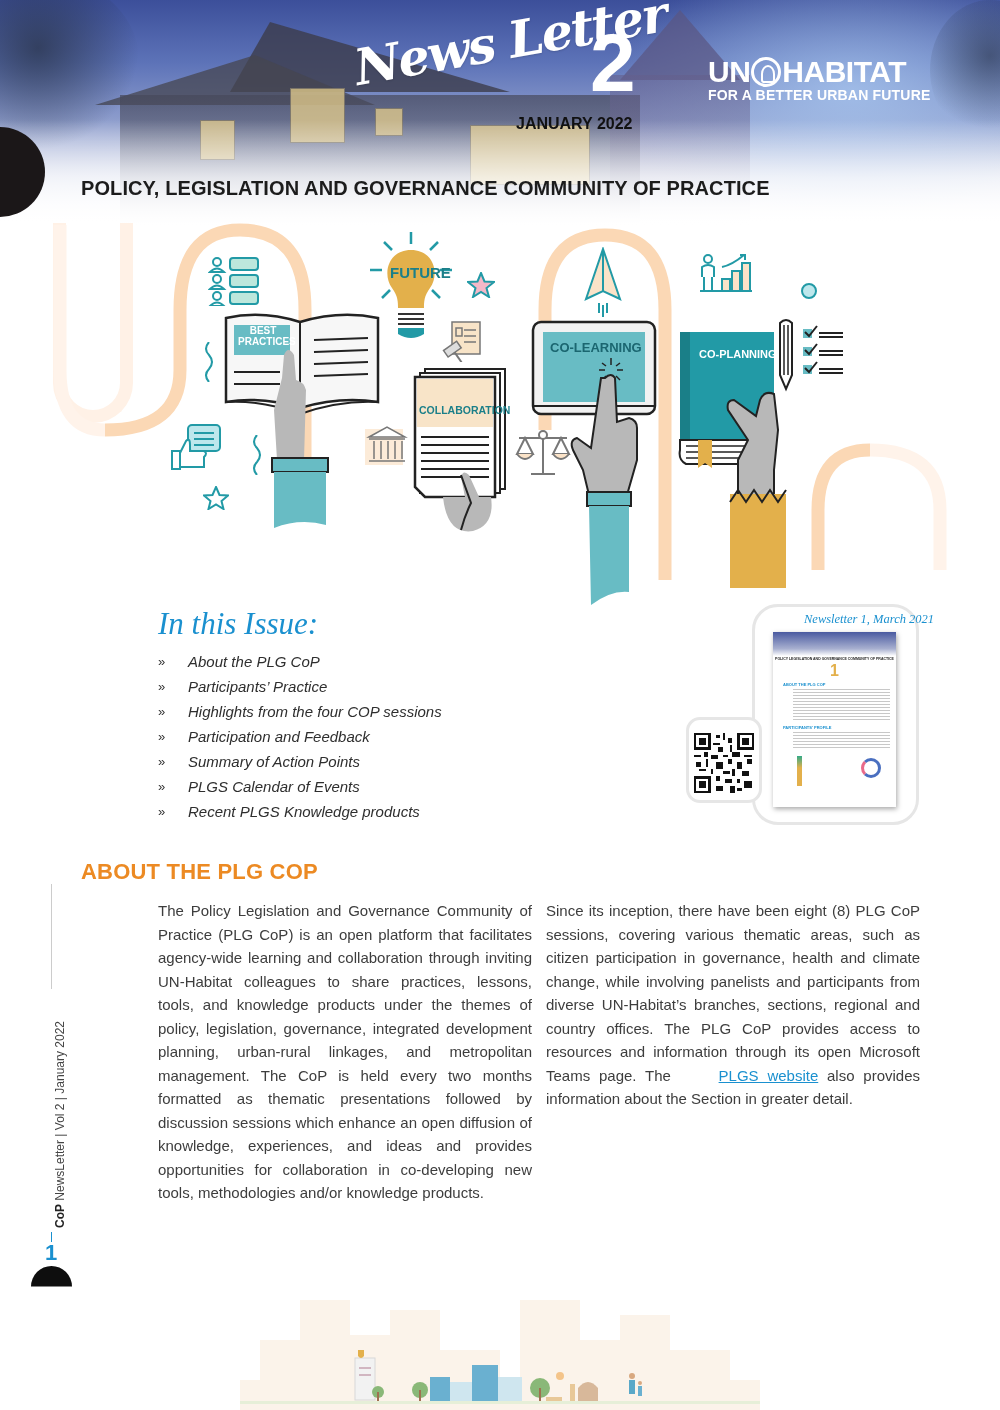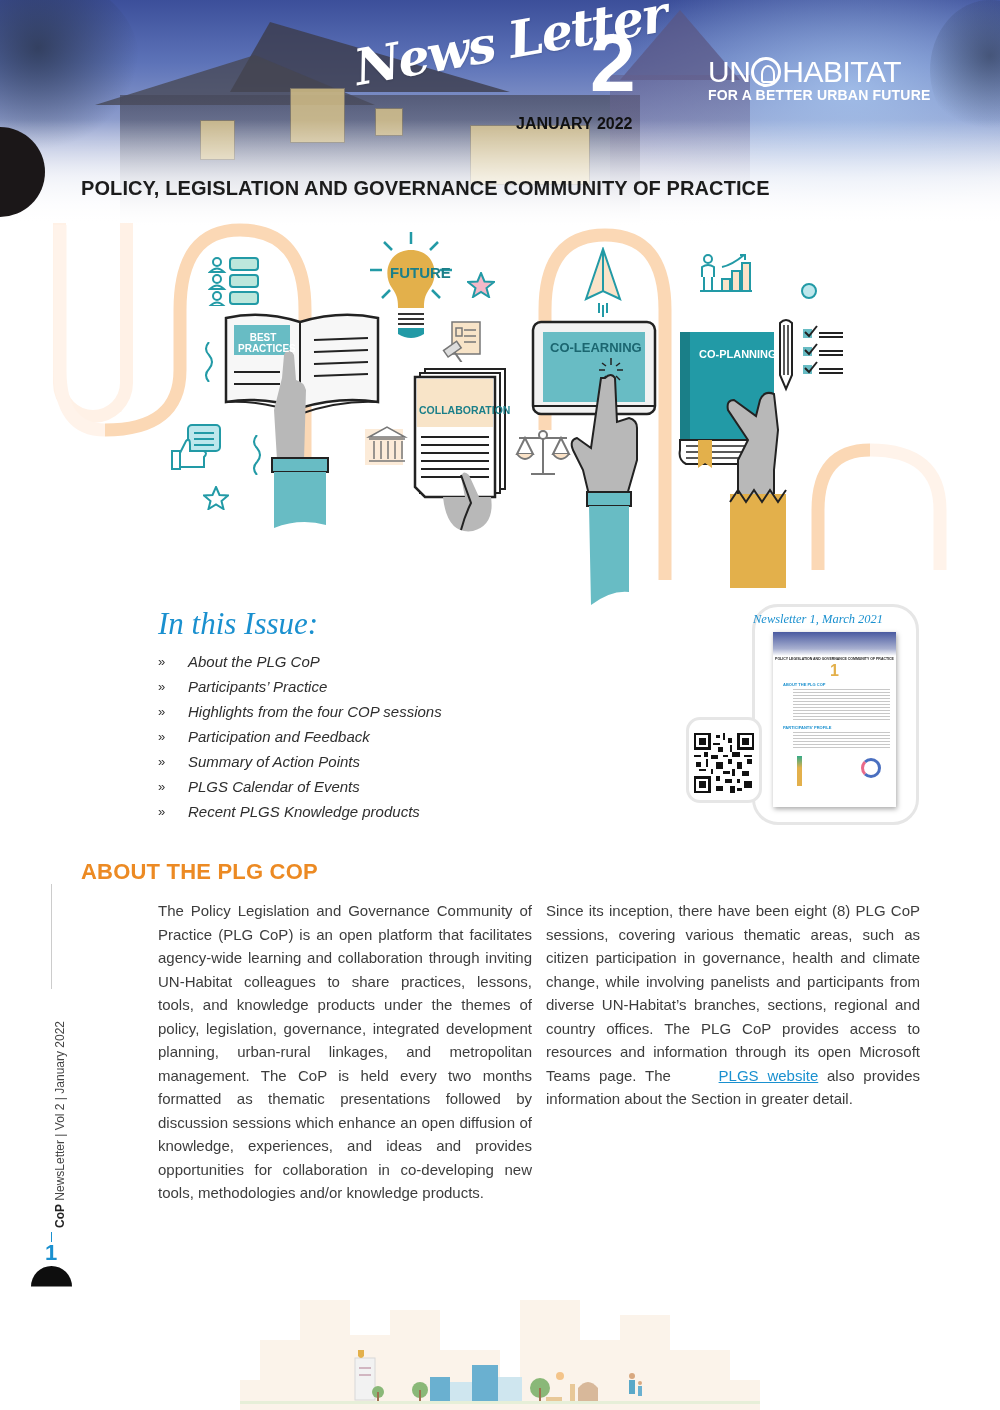--- a/index.html
+++ b/index.html
@@ -33,21 +33,21 @@
     background: linear-gradient(180deg, rgba(255,255,255,0) 0%, rgba(255,255,255,0.7) 55%, #ffffff 100%); }
 
   .nl-script { position:absolute; left:360px; top:38px; font-family:"DejaVu Serif", serif; font-style:italic;
     font-weight:bold; font-size:50px; color:#ffffff; letter-spacing:-2px; transform: rotate(-10deg);
     transform-origin:left bottom; text-shadow: 0 1px 2px rgba(0,0,0,0.15); }
   .nl-num { position:absolute; left:590px; top:22px; font-family:"Liberation Sans", sans-serif; font-weight:bold;
     font-size:82px; line-height:82px; color:#ffffff; }
   .issue-date { position:absolute; left:516px; top:115px; font-weight:bold; font-size:16px; color:#111111; }
 
   .un-logo { position:absolute; left:708px; top:57px; color:#ffffff; }
-  .un-logo .row { display:flex; align-items:center; font-weight:normal; font-size:30px; line-height:30px; letter-spacing:-0.5px; }
+  .un-logo .row { display:flex; align-items:center; font-weight:bold; font-size:30px; line-height:30px; letter-spacing:-0.5px; }
   .un-logo .emblem { width:30px; height:30px; border:3px solid #ffffff; border-radius:50%; margin:0 1px; position:relative; }
   .un-logo .emblem::after { content:""; position:absolute; left:7px; top:5px; width:10px; height:14px; border:2px solid #fff; border-radius:50% 50% 3px 3px; }
   .un-logo .tag { font-size:14px; font-weight:bold; letter-spacing:0.2px; margin-top:0px; }
 
   .corner-disc { position:absolute; left:-45px; top:127px; width:90px; height:90px; border-radius:50%; background:#1b1718; }
   .page-title { position:absolute; left:81px; top:177px; font-weight:bold; font-size:20px; color:#1c1c1c; letter-spacing:0.1px; }
 
   
   .illus { position:absolute; left:0; top:220px; width:1000px; height:390px; }
   .arch { position:absolute; border:13px solid #fbd8b5; border-radius: 120px; }
@@ -57,21 +57,21 @@
 
   
   .issue-title { position:absolute; left:158px; top:606px; font-family:"Liberation Serif", serif; font-style:italic;
     font-size:31px; color:#1a90cf; }
   .toc { position:absolute; left:158px; top:649px; list-style:none; }
   .toc li { height:25px; display:flex; align-items:center; font-style:italic; font-size:15px; color:#2e2e2e; }
   .toc li .bullet { width:30px; font-style:normal; font-size:13px; color:#333; }
 
   .prev-card { position:absolute; left:752px; top:604px; width:167px; height:221px; border:3px solid #e6e6e6;
     border-radius:26px; background:#ffffff; }
-  .prev-title { position:absolute; left:753px; top:612px; font-family:"Liberation Serif", serif; font-style:italic;
+  .prev-title { position:absolute; left:804px; top:612px; font-family:"Liberation Serif", serif; font-style:italic;
     font-size:12.5px; color:#1a90cf;text-align:right; }
   .prev-page { position:absolute; left:773px; top:632px; width:123px; height:175px; background:#ffffff;
     box-shadow: 1px 2px 5px rgba(0,0,0,0.35); overflow:hidden; }
   .qr-card { position:absolute; left:686px; top:717px; width:76px; height:86px; border:3px solid #e6e6e6;
     border-radius:14px; background:#fff; }
   .qr { position:absolute; left:694px; top:733px; width:60px; height:60px; }
 
   
   .about-h { position:absolute; left:81px; top:859px; font-weight:bold; font-size:22px; color:#ec8a23; letter-spacing:0.2px; }
   .col { position:absolute; top:899px; width:374px; font-size:15px; line-height:23.5px; color:#3d3d3d; text-align:justify; }
@@ -171,21 +171,21 @@
         <line x1="92" y1="42" x2="146" y2="40"></line>
       <line x1="92" y1="54" x2="146" y2="52"></line>
         <line x1="92" y1="66" x2="146" y2="64"></line>
       <line x1="12" y1="62" x2="58" y2="62"></line>
         <line x1="12" y1="74" x2="58" y2="74"></line>
     </g>
     <path d="M60 68 L62 45 Q66 35 72 45 L74 70 Q82 72 84 80 L82 150 L55 150 L52 100 Z" fill="#b8b8b8"></path>
     <rect x="50" y="148" width="56" height="14" fill="#68bcc4" stroke="#222" stroke-width="2"></rect>
     <path d="M52 162 L104 162 L104 215 Q78 208 52 218 Z" fill="#68bcc4"></path>
   </svg>
-  <div class="tag-label" style="left:238px;top:112px;font-size:10px;color:#ffffff;line-height:11px;text-align:center;width:50px;">
+  <div class="tag-label" style="left:238px;top:105px;font-size:10px;color:#ffffff;line-height:11px;text-align:center;width:50px;">
     <div>BEST</div>
     <div>PRACTICES</div>
   </div>
 
   <svg style="position:absolute;left:370px;top:12px;" width="82" height="110">
     <g stroke="#229aa6" stroke-width="2.5">
       <line x1="41" y1="0" x2="41" y2="12"></line>
         <line x1="14" y1="10" x2="22" y2="18"></line>
         <line x1="68" y1="10" x2="60" y2="18"></line>
       <line x1="0" y1="38" x2="12" y2="38"></line>

